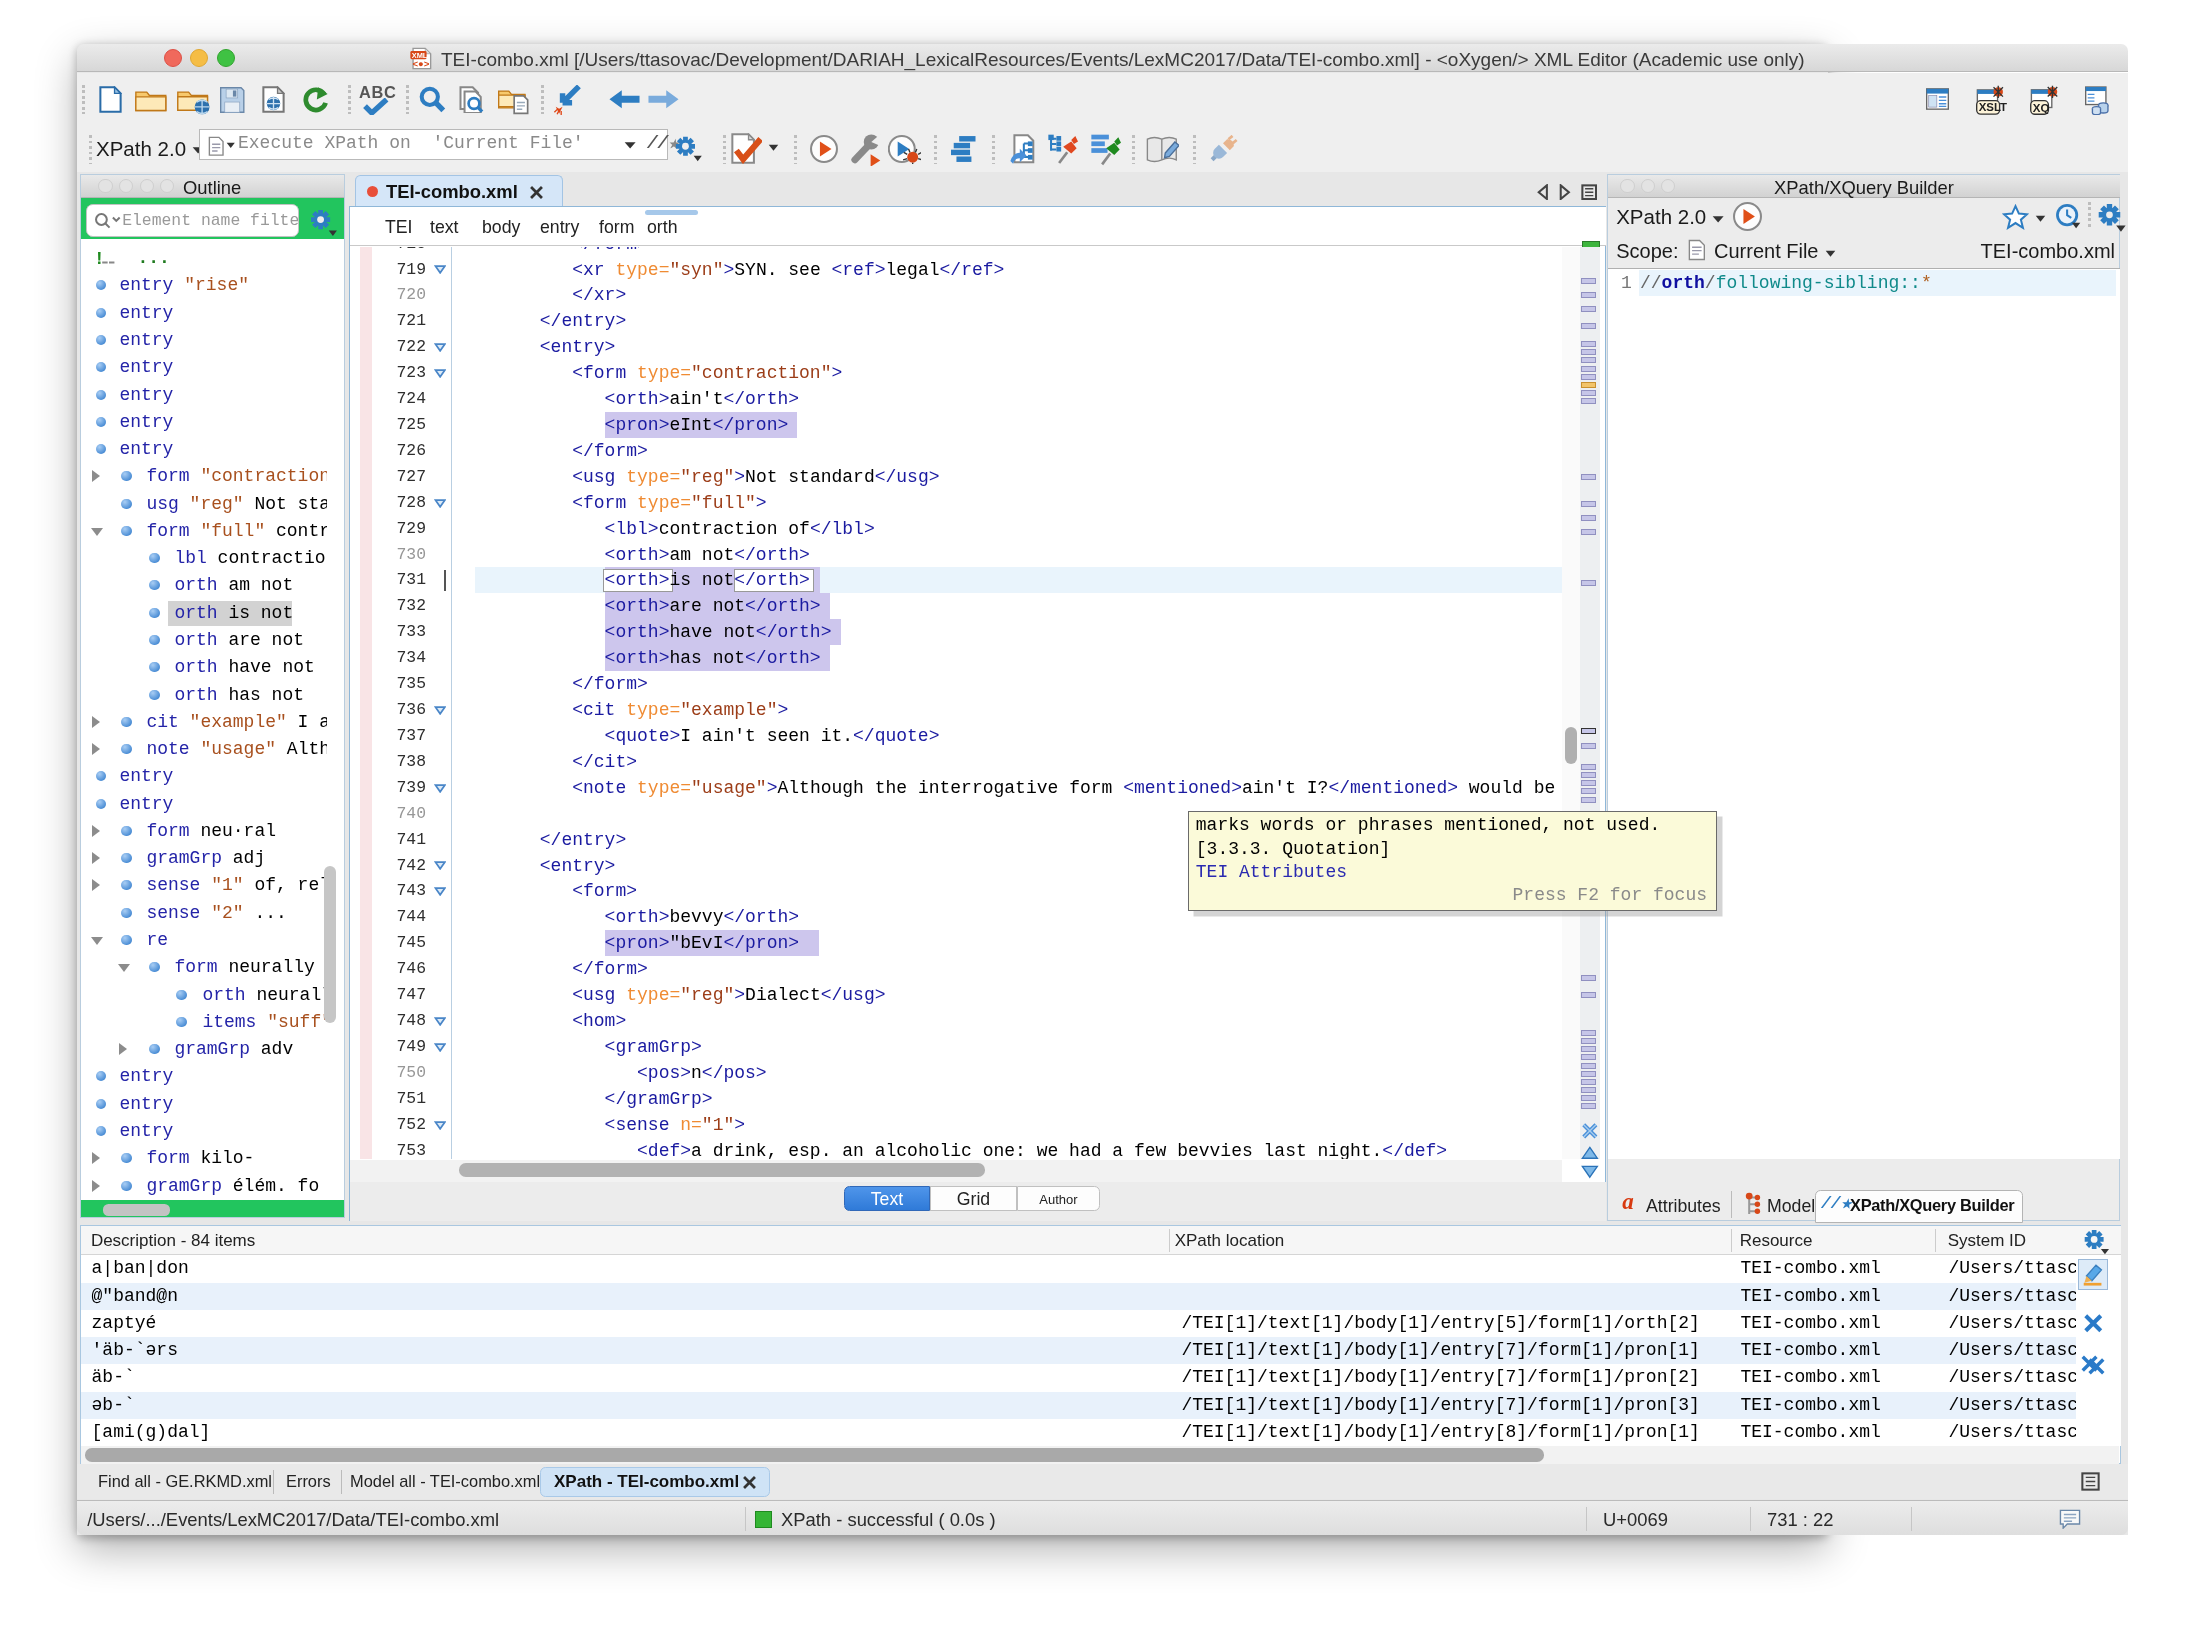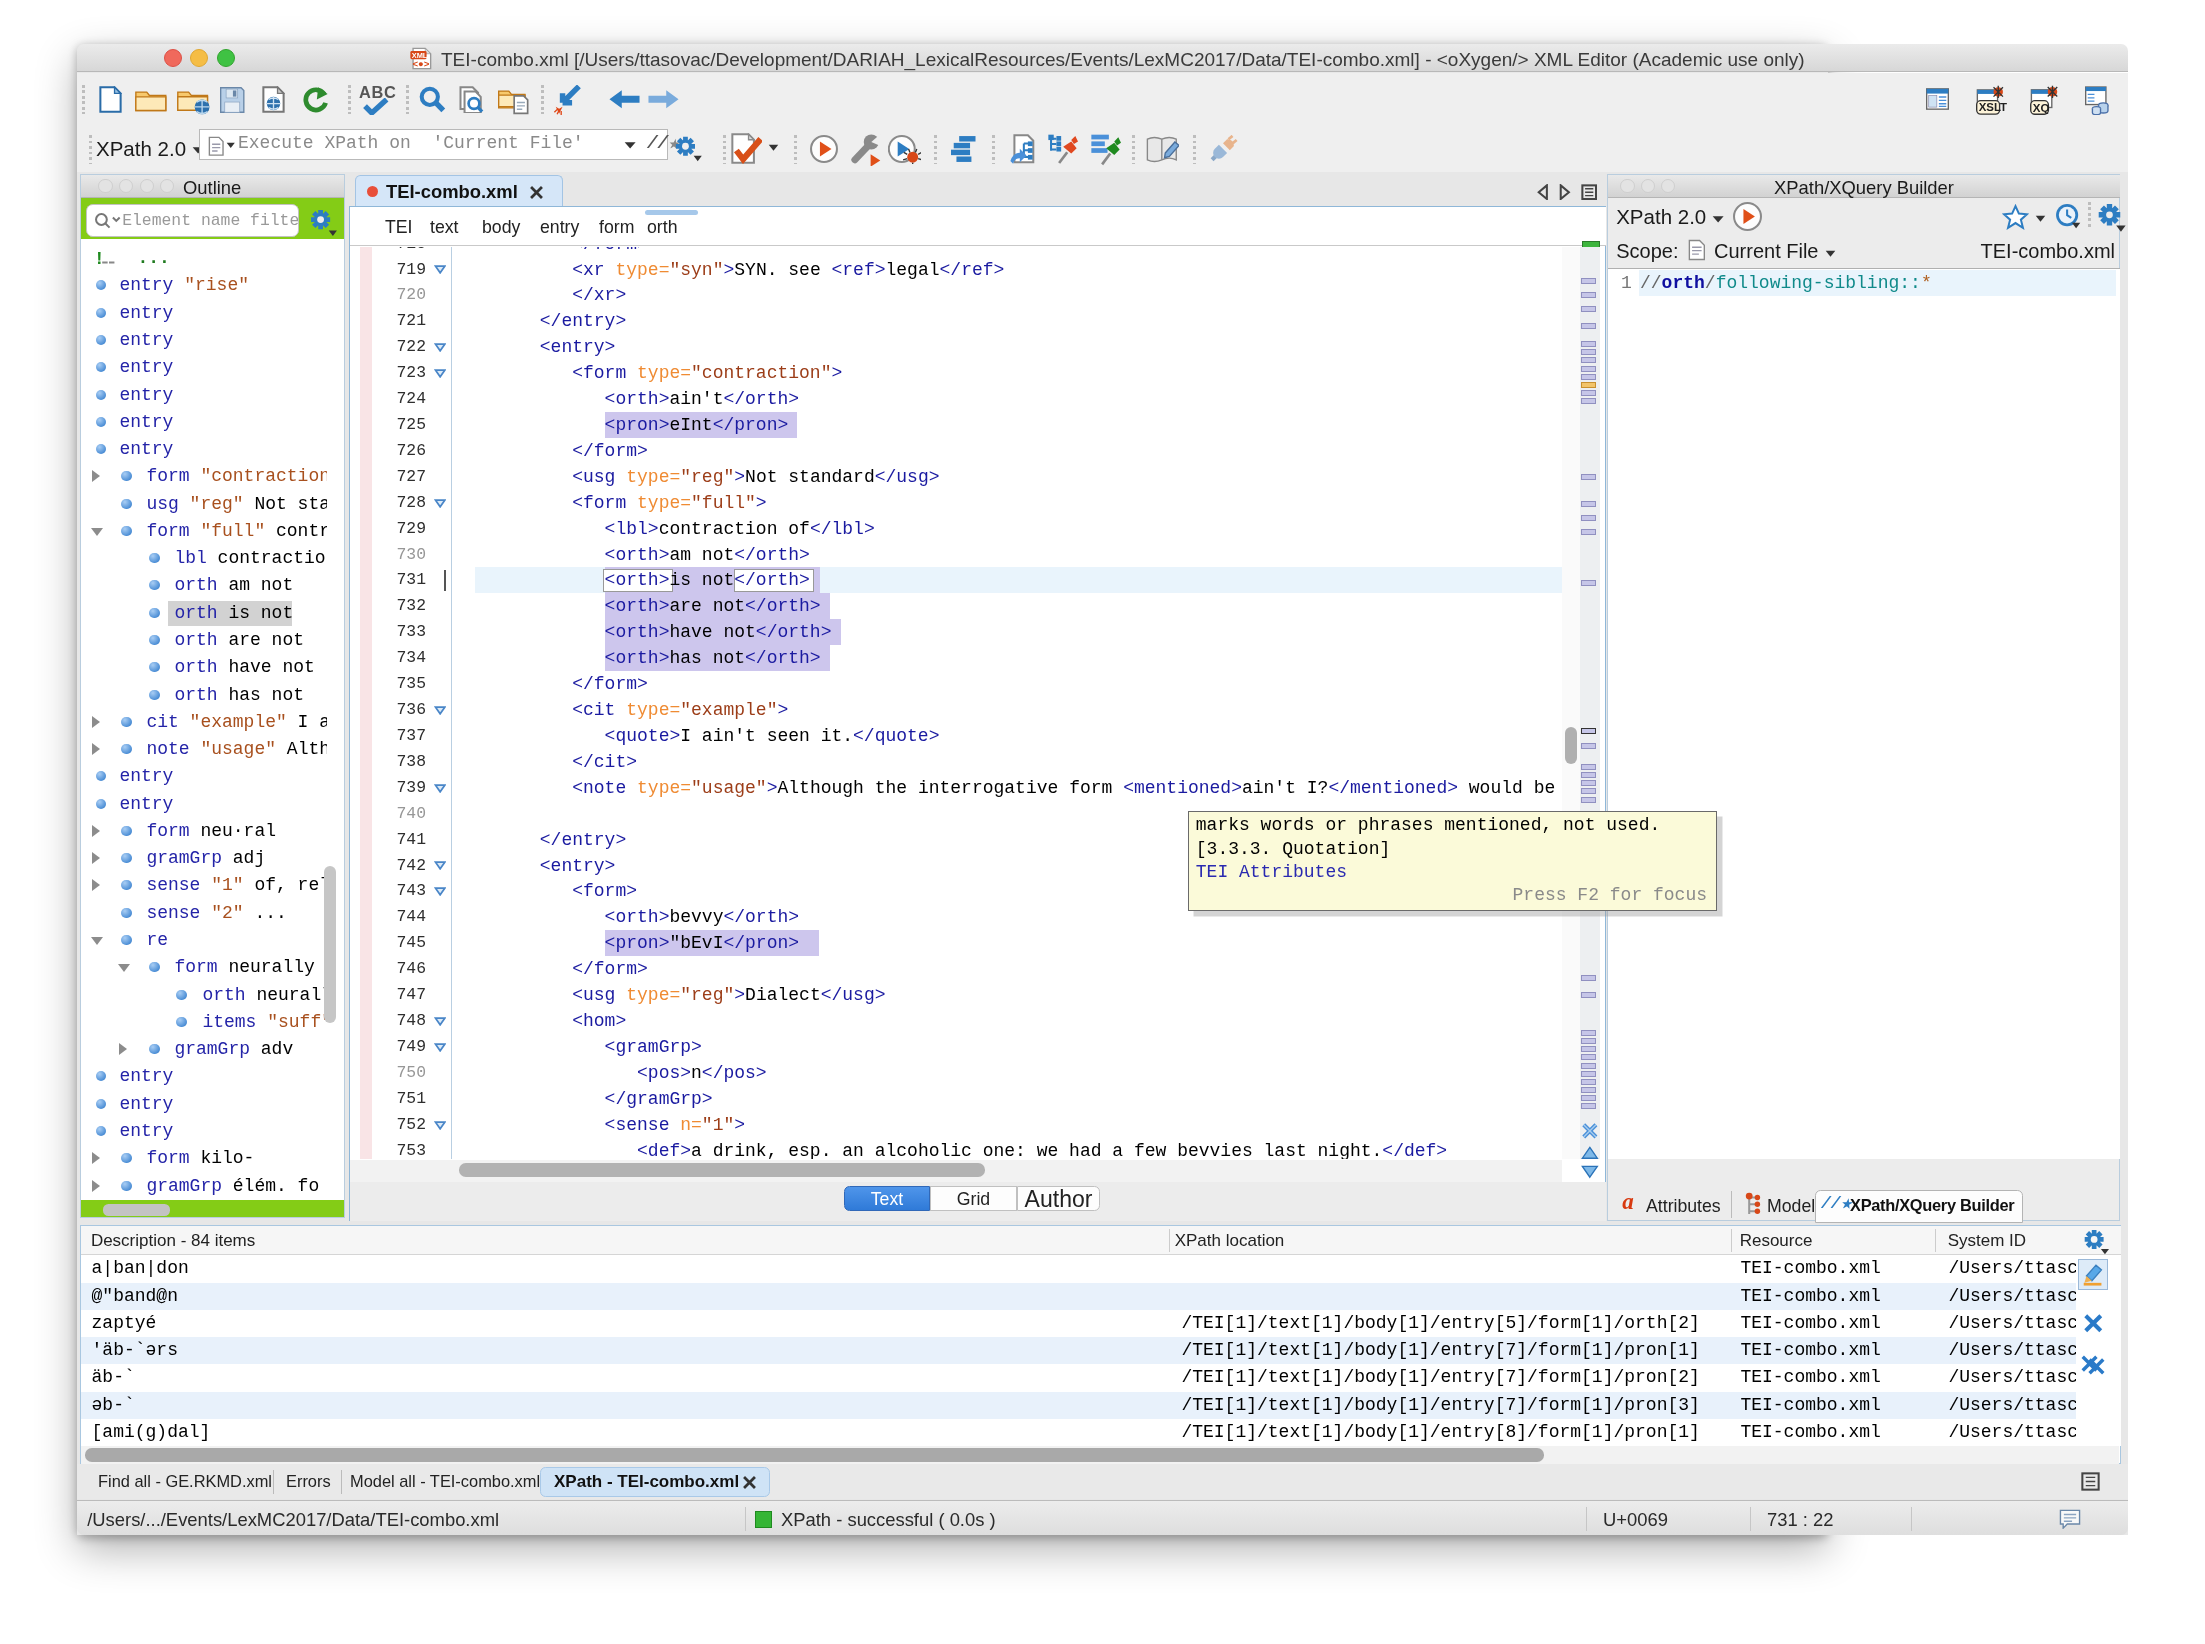--- a/index.html
+++ b/index.html
@@ -11,21 +11,21 @@
 #titlebar{position:absolute;left:0;top:0;width:2051px;height:28px;border-radius:6.8px 6.8px 0 0;background:linear-gradient(#ebebeb,#d7d7d7);border-bottom:0.7px solid #b8b8b8}
 .light{position:absolute;top:4.8px;width:18.4px;height:18.4px;border-radius:50%}
 #titletext{position:absolute;top:4.8px;left:364px;width:1418px;font-size:19px;color:#3a3a3a;white-space:nowrap}
 #tb1{position:absolute;left:0;top:29px;width:2051px;height:53px;background:#efefef}
 #tb2{position:absolute;left:0;top:81px;width:2051px;height:47px;background:#efefef}
 #content{position:absolute;left:0;top:128px;width:2051px;height:1363px;background:#e7e7e7}
 .vsep{position:absolute;width:3.4px;background-image:repeating-linear-gradient(#bdbdbd 0 2.7px,transparent 2.7px 5.5px)}
 .panelhead{background:linear-gradient(#e9e9e9,#d2d2d2);border-bottom:0.7px solid #b5b5b5}
 .ghost{position:absolute;width:14.3px;height:14.3px;border-radius:50%;background:#e3e3e3;border:0.7px solid #cfcfcf}
 
-#outline{position:absolute;left:2.7px;top:130px;width:265px;height:1044px;background:#84cc16;border:0.7px solid #b9cdde}
+#outline{position:absolute;left:2.7px;top:130px;width:265px;height:1044px;background:#22c55e;border:0.7px solid #b9cdde}
 
 .el{color:#2424a8}
 .vl{color:#a8501e}
 .bullet{position:absolute;width:10.2px;height:10.2px;border-radius:50%;background:radial-gradient(circle at 35% 30%,#a8cdf4,#4d8fd6 70%,#2f6cb5);top:8.2px}
 .tri-c{position:absolute;top:9.5px;width:0;height:0;border-left:6.8px solid transparent;border-right:6.8px solid transparent;border-top:8.9px solid #8c8c8c}
 .tri-e{position:absolute;top:6.8px;width:0;height:0;border-top:6.8px solid transparent;border-bottom:6.8px solid transparent;border-left:8.9px solid #8c8c8c}
 
 #edpanel{position:absolute;left:272px;top:162px;width:1257px;height:1015px;background:#fff;border:0.7px solid #8fb7d8}
 #tab1{position:absolute;left:278px;top:131px;width:208px;height:32px;background:#d5e6f8;border:0.7px solid #a3c4e4;border-bottom:none;border-radius:5.5px 5.5px 0 0}
 .crumb{position:absolute;top:0;height:38px;line-height:38px;font-size:18.4px;color:#222}
@@ -508,21 +508,21 @@
       <div class="cl" style="top:813px"><span class="tg">               &lt;pos&gt;</span>n<span class="tg">&lt;/pos&gt;</span></div>
       <div class="cl" style="top:839px"><span class="tg">            &lt;/gramGrp&gt;</span></div>
       <div class="cl" style="top:865px"><span class="tg">            &lt;sense </span><span class="an">n=</span><span class="av">"1"</span><span class="tg">&gt;</span></div>
       <div class="cl" style="top:891px"><span class="tg">               &lt;def&gt;</span>a drink, esp. an alcoholic one: we had a few bevvies last night.<span class="tg">&lt;/def&gt;</span></div>
     </div>
     <div class="abs" style="left:0;top:953px;width:1212px;height:22.5px;background:#f2f2f2"></div>
     <div class="abs" style="left:109px;top:956px;width:526px;height:13.6px;background:#b2b2b2;border-radius:6.8px"></div>
     <div class="abs" style="left:0;top:975px;width:1256px;height:39px;background:#ececec"></div>
     <div class="abs" style="left:494px;top:979px;width:86px;height:25px;background:linear-gradient(#4f95ea,#2f7ad8);border:0.7px solid #3068b8;border-radius:5.5px 0 0 5.5px;color:#fff;text-align:center;line-height:25px;font-size:17.7px">Text</div>
     <div class="abs" style="left:580px;top:979px;width:87px;height:25px;background:#fdfdfd;border:0.7px solid #c0c0c0;color:#222;text-align:center;line-height:25px;font-size:17.7px">Grid</div>
-    <div class="abs" style="left:667px;top:979px;width:83px;height:25px;background:#fdfdfd;border:0.7px solid #c0c0c0;border-radius:0 5.5px 5.5px 0;color:#222;text-align:center;line-height:25px;font-size:23px">Author</div>
+    <div class="abs" style="left:667px;top:979px;width:83px;height:25px;background:#fdfdfd;border:0.7px solid #c0c0c0;border-radius:0 5.5px 5.5px 0;color:#222;text-align:center;line-height:25px;font-size:13px">Author</div>
     <div class="abs" style="left:1212px;top:40px;width:17.7px;height:912px;background:#fafafa"></div>
     <div class="abs" style="left:1215px;top:520px;width:12.3px;height:37px;background:#b0b0b0;border-radius:6.1px"></div>
     <div class="abs" style="left:1232px;top:34px;width:17.7px;height:17.7px;background:#3db53d;border:1.4px solid #2a7a2a"></div>
     <div id="ruler" class="abs" style="left:1230px;top:40px;width:20px;height:912px;background:#edeff1">
       <i class="mk" style="top:31px"></i>
         <i class="mk" style="top:45px"></i>
         <i class="mk" style="top:59px"></i>
         <i class="mk" style="top:76px"></i>
       <i class="mk" style="top:94px"></i>
         <i class="mk" style="top:102px"></i>

